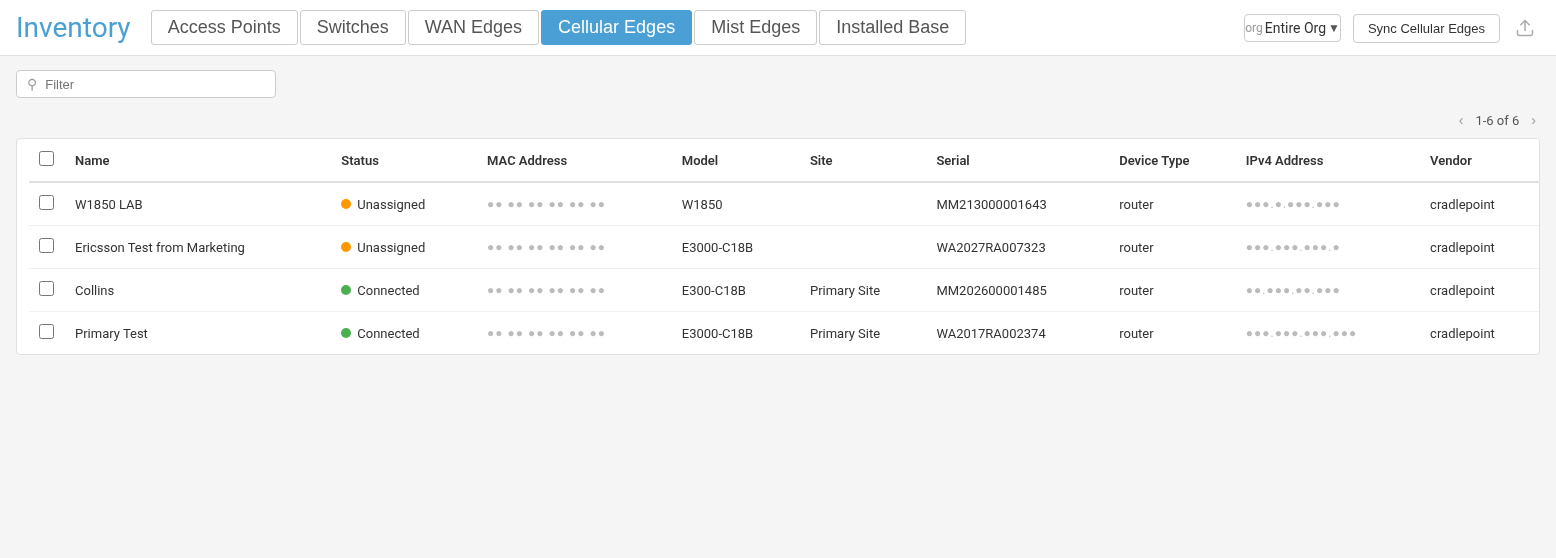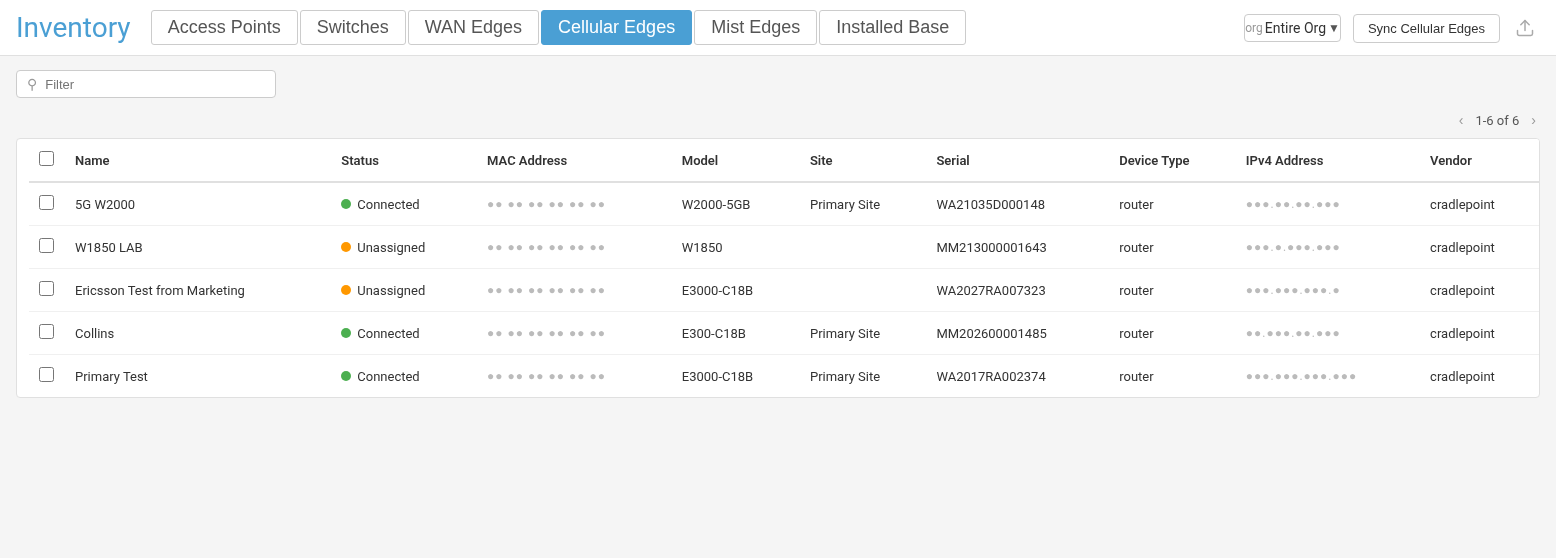--- a/index.html
+++ b/index.html
@@ -253,37 +253,20 @@
           <th>MAC Address</th>
           <th>Model</th>
           <th>Site</th>
           <th>Serial</th>
           <th>Device Type</th>
           <th>IPv4 Address</th>
           <th>Vendor</th>
         </tr>
       </thead>
       <tbody id="table-body">
-      <tr>
-            <td><input type="checkbox" style=""></td>
-            <td>5G W2000</td>
-            <td>
-              <div class="status-cell">
-                <span class="status-dot dot-green"></span>
-                <span>Connected</span>
-              </div>
-            </td>
-            <td class="blurred">●● ●● ●● ●● ●● ●●</td>
-            <td>W2000-5GB</td>
-            <td>Primary Site</td>
-            <td>WA21035D000148</td>
-            <td>router</td>
-            <td class="blurred">●●●.●●.●●.●●●</td>
-            <td>cradlepoint</td>
-          </tr>
           <tr>
             <td><input type="checkbox" style=""></td>
             <td>W1850 LAB</td>
             <td>
               <div class="status-cell">
                 <span class="status-dot dot-orange"></span>
                 <span>Unassigned</span>
               </div>
             </td>
             <td class="blurred">●● ●● ●● ●● ●● ●●</td>

